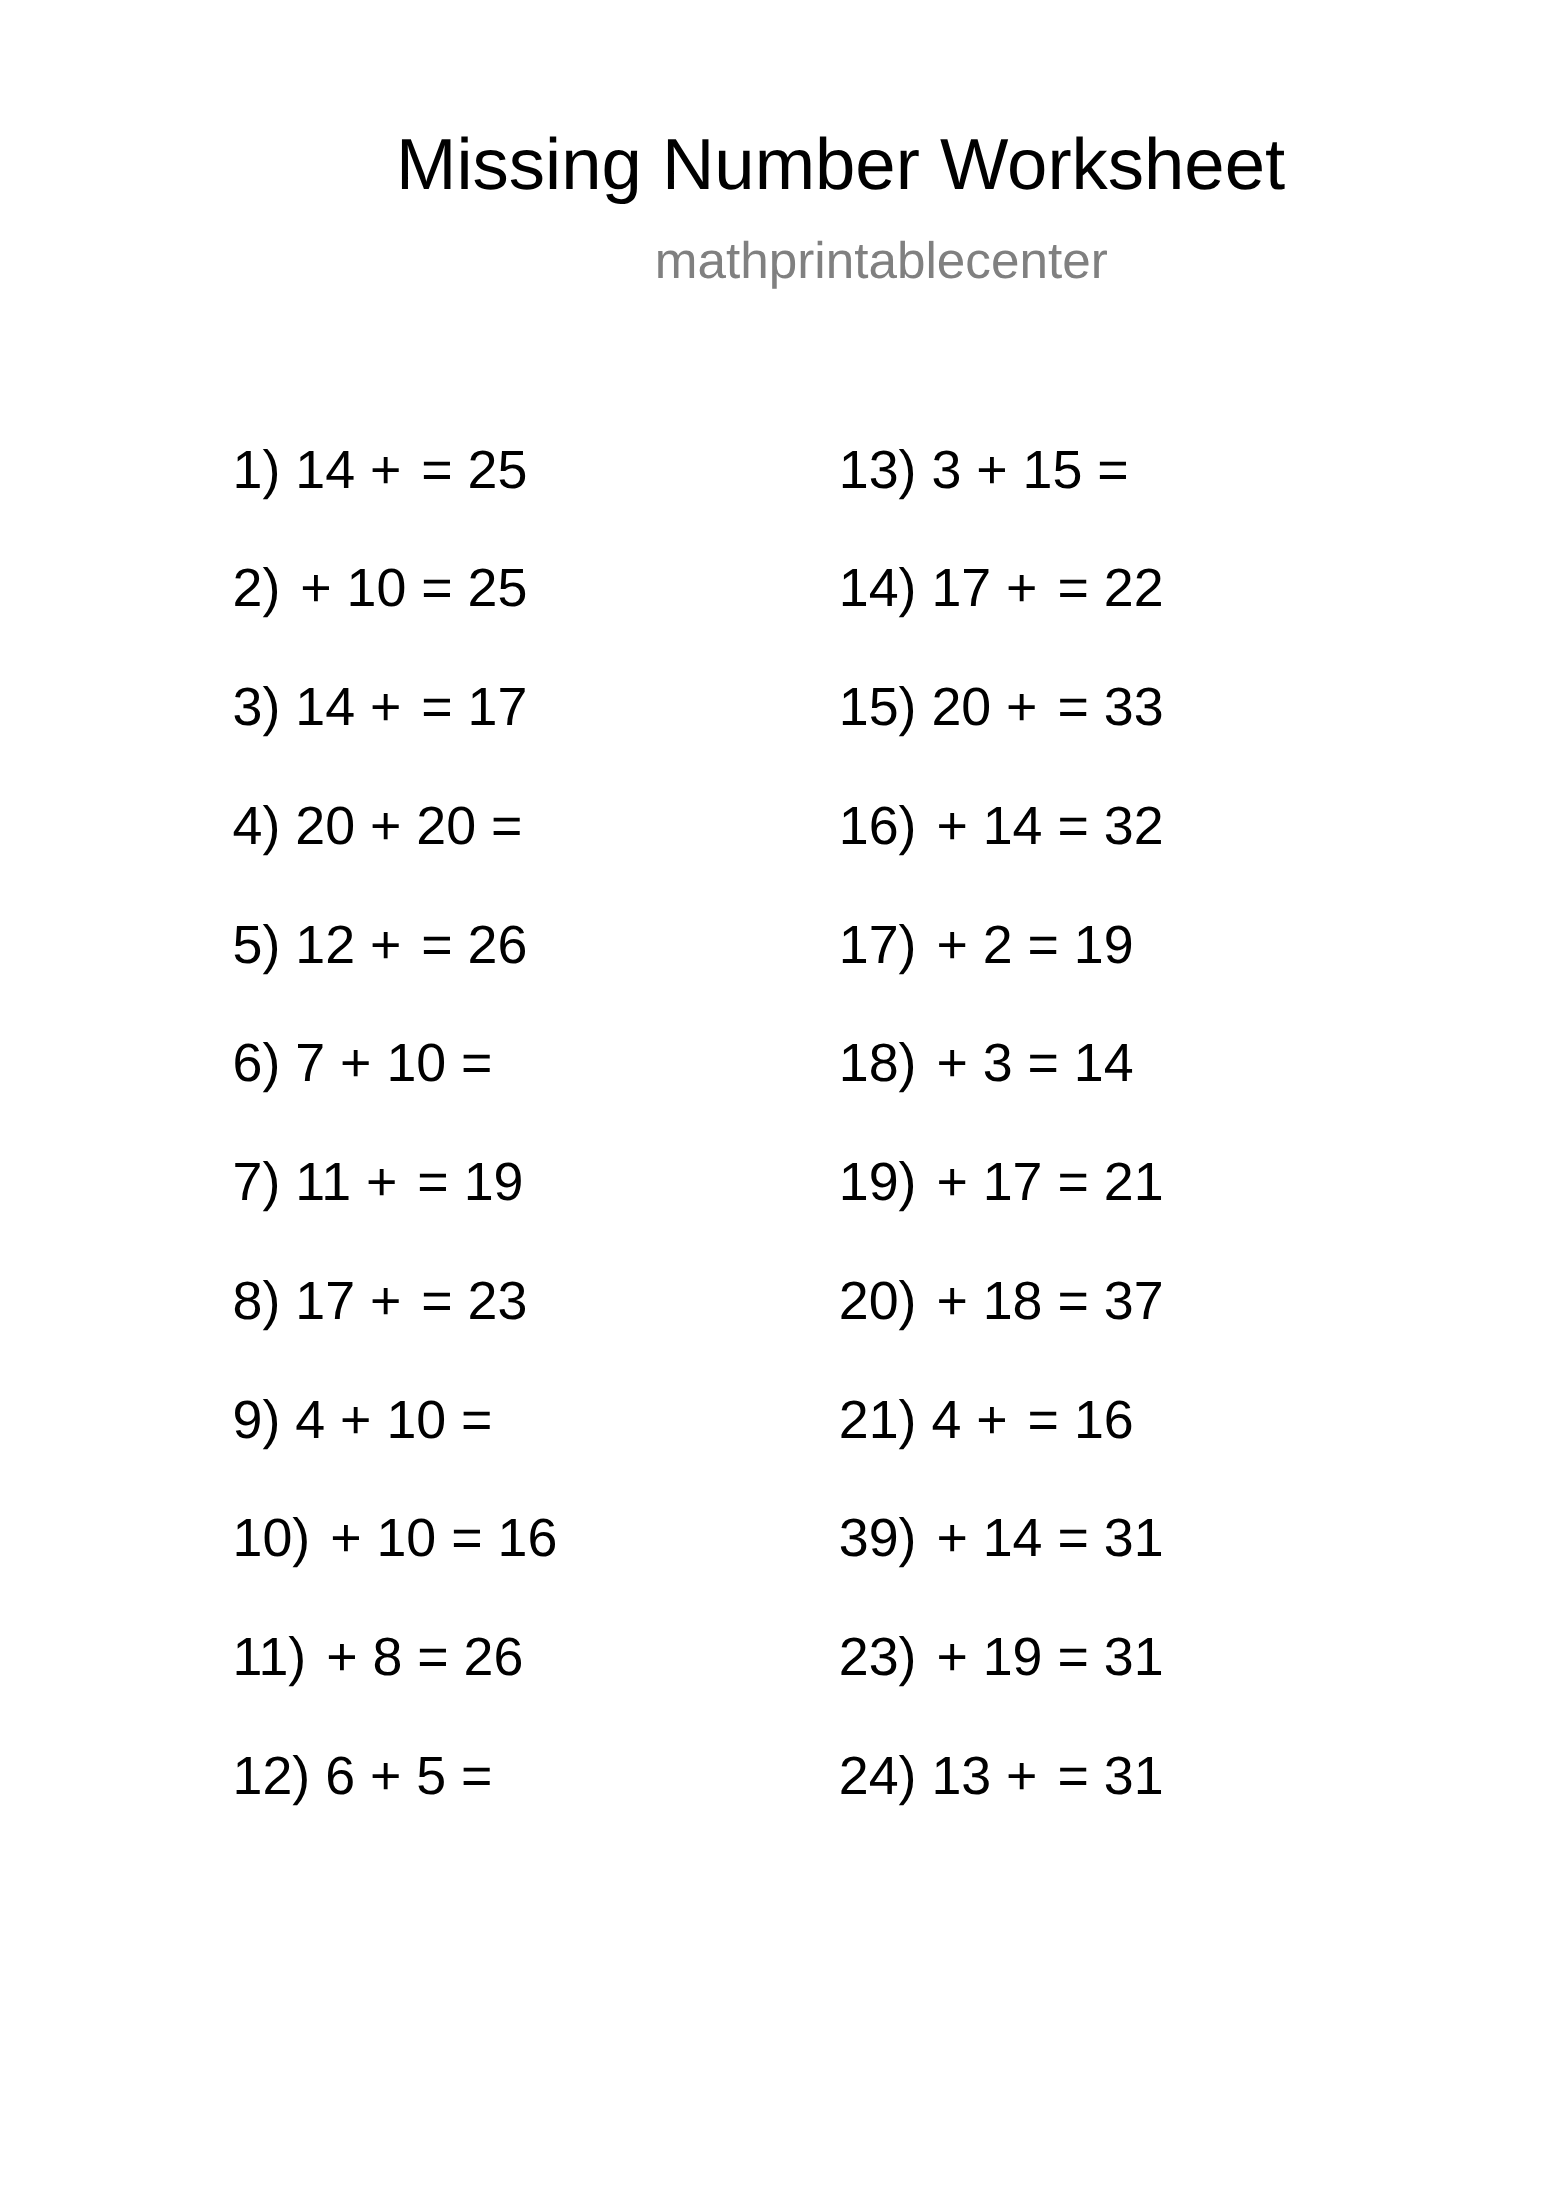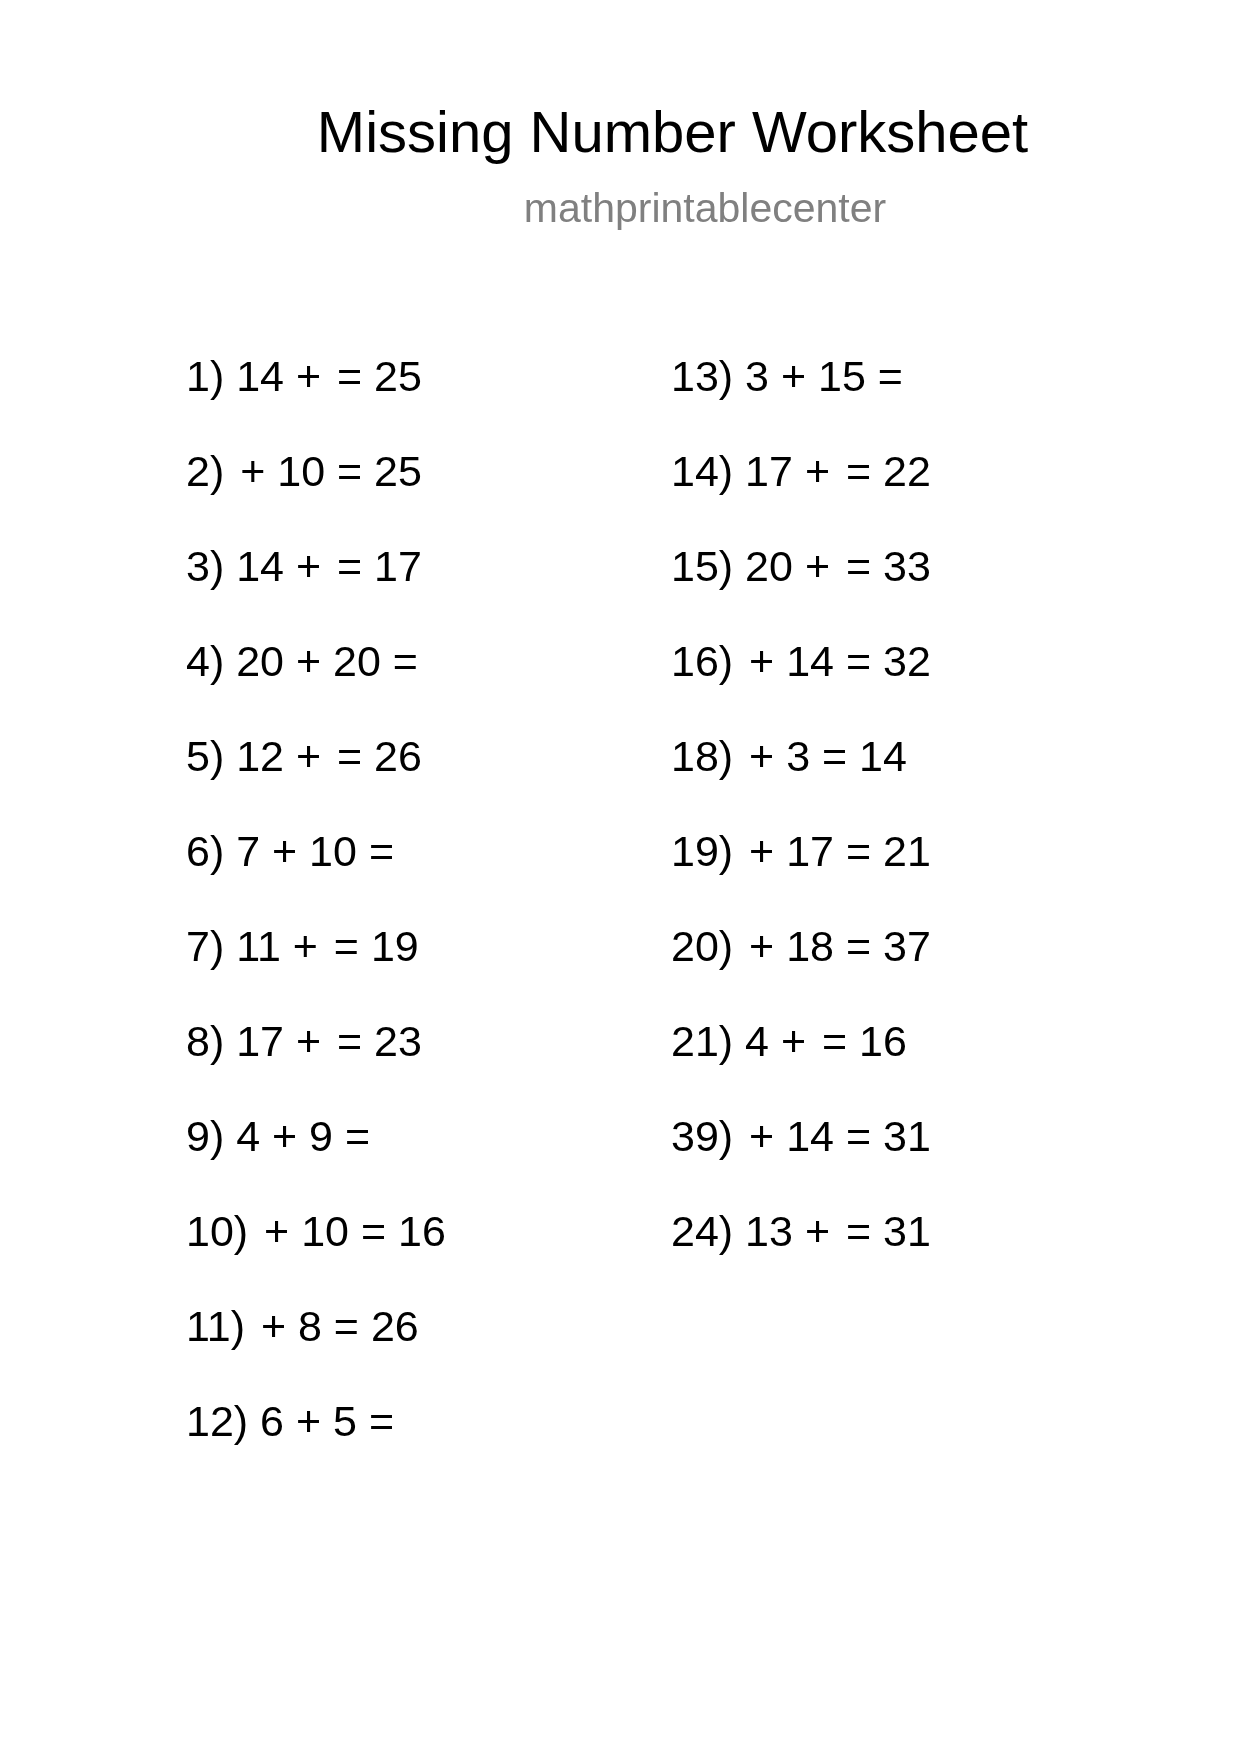--- a/index.html
+++ b/index.html
@@ -36,29 +36,31 @@
 
 <div class="col left">
     <div class="problem"><span>1)</span> <span>14 +</span> <span class="blank"></span> <span>= 25</span></div>
     <div class="problem"><span>2)</span> <span class="blank"></span> <span>+ 10 = 25</span></div>
     <div class="problem"><span>3)</span> <span>14 +</span> <span class="blank"></span> <span>= 17</span></div>
     <div class="problem"><span>4)</span> <span>20 + 20 =</span> <span class="blank"></span></div>
     <div class="problem"><span>5)</span> <span>12 +</span> <span class="blank"></span> <span>= 26</span></div>
     <div class="problem"><span>6)</span> <span>7 + 10 =</span> <span class="blank"></span></div>
     <div class="problem"><span>7)</span> <span>11 +</span> <span class="blank"></span> <span>= 19</span></div>
     <div class="problem"><span>8)</span> <span>17 +</span> <span class="blank"></span> <span>= 23</span></div>
-    <div class="problem"><span>9)</span> <span>4 + 9 =</span> <span class="blank"></span></div>
+    <div class="problem"><span>9)</span> <span>4 + 10 =</span> <span class="blank"></span></div>
     <div class="problem"><span>10)</span> <span class="blank"></span> <span>+ 10 = 16</span></div>
     <div class="problem"><span>11)</span> <span class="blank"></span> <span>+ 8 = 26</span></div>
     <div class="problem"><span>12)</span> <span>6 + 5 =</span> <span class="blank"></span></div>
   </div>
 <div class="col right">
     <div class="problem"><span>13)</span> <span>3 + 15 =</span> <span class="blank"></span></div>
     <div class="problem"><span>14)</span> <span>17 +</span> <span class="blank"></span> <span>= 22</span></div>
     <div class="problem"><span>15)</span> <span>20 +</span> <span class="blank"></span> <span>= 33</span></div>
     <div class="problem"><span>16)</span> <span class="blank"></span> <span>+ 14 = 32</span></div>
+    <div class="problem"><span>17)</span> <span class="blank"></span> <span>+ 2 = 19</span></div>
     <div class="problem"><span>18)</span> <span class="blank"></span> <span>+ 3 = 14</span></div>
     <div class="problem"><span>19)</span> <span class="blank"></span> <span>+ 17 = 21</span></div>
     <div class="problem"><span>20)</span> <span class="blank"></span> <span>+ 18 = 37</span></div>
     <div class="problem"><span>21)</span> <span>4 +</span> <span class="blank"></span> <span>= 16</span></div>
     <div class="problem"><span>39)</span> <span class="blank"></span> <span>+ 14 = 31</span></div>
+    <div class="problem"><span>23)</span> <span class="blank"></span> <span>+ 19 = 31</span></div>
     <div class="problem"><span>24)</span> <span>13 +</span> <span class="blank"></span> <span>= 31</span></div>
   </div>
 
 </body></html>

